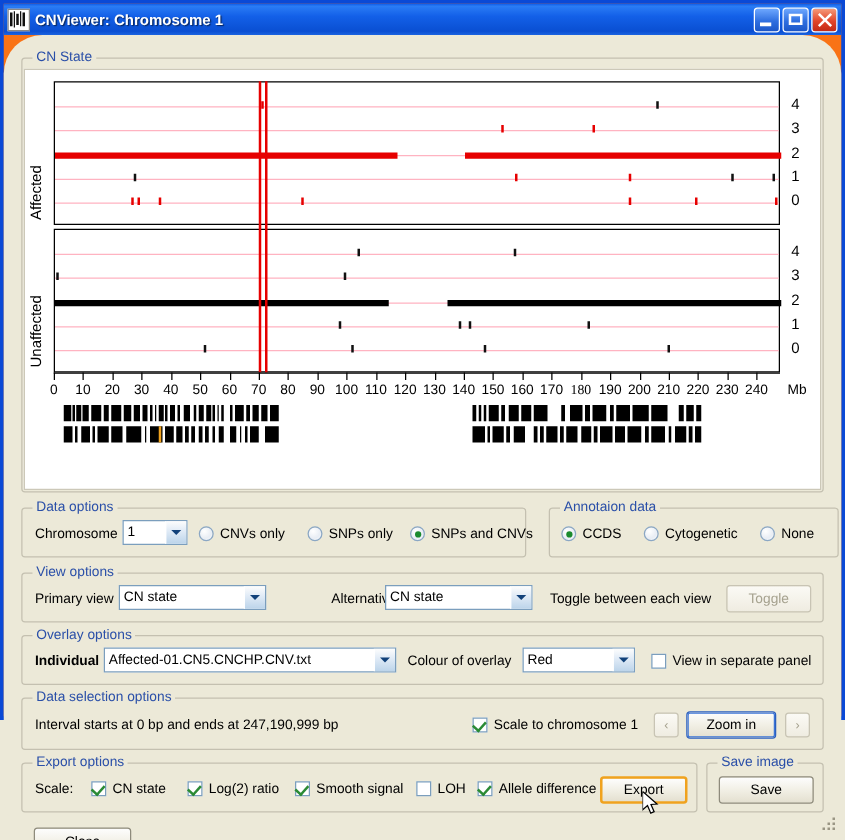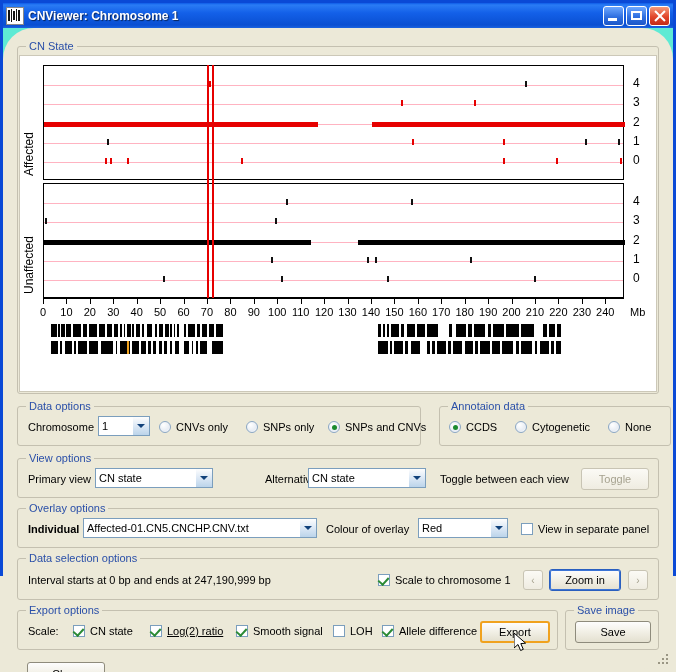--- a/index.html
+++ b/index.html
@@ -6,21 +6,21 @@
   body{
     width:676px;height:672px;overflow:hidden;
     font-family:"Liberation Sans", sans-serif;
     font-size:11px;
     background:#ece9d8;
   }
   .window{
     position:absolute;left:0;top:0;width:676px;height:576px;
     box-sizing:border-box;
     border:3px solid #0a49d6;
-    background:#5eead4;
+    background:#f97316;
   }
   
   .titlebar{
     position:absolute;left:0;top:0;width:670px;height:25px;
     background:linear-gradient(to bottom,#0e5ce8 0%,#2a7cf5 8%,#1360e8 40%,#0a4fd2 88%,#1b63e0 100%);
     display:flex;align-items:center;
   }
   .tb-icon{
     width:16px;height:16px;margin-left:3px;margin-right:4px;
     background:#fff;border:1px solid #888;position:relative;overflow:hidden;
@@ -242,21 +242,21 @@
             <div class="xlab" style="left:313.55645161290323px;top:250px;width:28px;">130</div>
             <div class="xtickline" style="left:350.98387096774195px;top:242px;"></div>
             <div class="xlab" style="left:336.98387096774195px;top:250px;width:28px;">140</div>
             <div class="xtickline" style="left:374.41129032258067px;top:242px;"></div>
             <div class="xlab" style="left:360.41129032258067px;top:250px;width:28px;">150</div>
             <div class="xtickline" style="left:397.83870967741933px;top:242px;"></div>
             <div class="xlab" style="left:383.83870967741933px;top:250px;width:28px;">160</div>
             <div class="xtickline" style="left:421.26612903225805px;top:242px;"></div>
             <div class="xlab" style="left:407.26612903225805px;top:250px;width:28px;">170</div>
             <div class="xtickline" style="left:444.69354838709677px;top:242px;"></div>
-            <div class="xlab" style="left:430.69354838709677px;top:250px;width:28px;">180</div>
+            <div class="xlab" style="left:430.69354838709677px;top:250px;width:28px;font-family:Liberation Serif, serif;">180</div>
             <div class="xtickline" style="left:468.1209677419355px;top:242px;"></div>
             <div class="xlab" style="left:454.1209677419355px;top:250px;width:28px;">190</div>
             <div class="xtickline" style="left:491.54838709677415px;top:242px;"></div>
             <div class="xlab" style="left:477.54838709677415px;top:250px;width:28px;">200</div>
             <div class="xtickline" style="left:514.9758064516129px;top:242px;"></div>
             <div class="xlab" style="left:500.9758064516129px;top:250px;width:28px;">210</div>
             <div class="xtickline" style="left:538.4032258064516px;top:242px;"></div>
             <div class="xlab" style="left:524.4032258064516px;top:250px;width:28px;">220</div>
             <div class="xtickline" style="left:561.8306451612902px;top:242px;"></div>
             <div class="xlab" style="left:547.8306451612902px;top:250px;width:28px;">230</div>
@@ -442,21 +442,21 @@
       <div class="btn small disabled" style="left:610px;top:11px;">›</div>
     </div>
 
     <div class="gb" style="left:14px;top:582px;width:541px;height:40px;">
       <div class="gb-title">Export options</div>
       <div class="lbl" style="left:10px;top:14px;">Scale:</div>
       <div class="check on" style="left:55px;top:14px;">
         <span class="box"></span>
         <span class="cl">CN state</span>
       </div>
-      <div class="check on" style="left:132px;top:14px;text-decoration:underline;">
+      <div class="check on" style="left:132px;top:14px;">
         <span class="box"></span>
         <span class="cl">Log(2) ratio</span>
       </div>
       <div class="check on" style="left:218px;top:14px;">
         <span class="box"></span>
         <span class="cl">Smooth signal</span>
       </div>
       <div class="check" style="left:315px;top:14px;">
         <span class="box"></span>
         <span class="cl">LOH</span>

